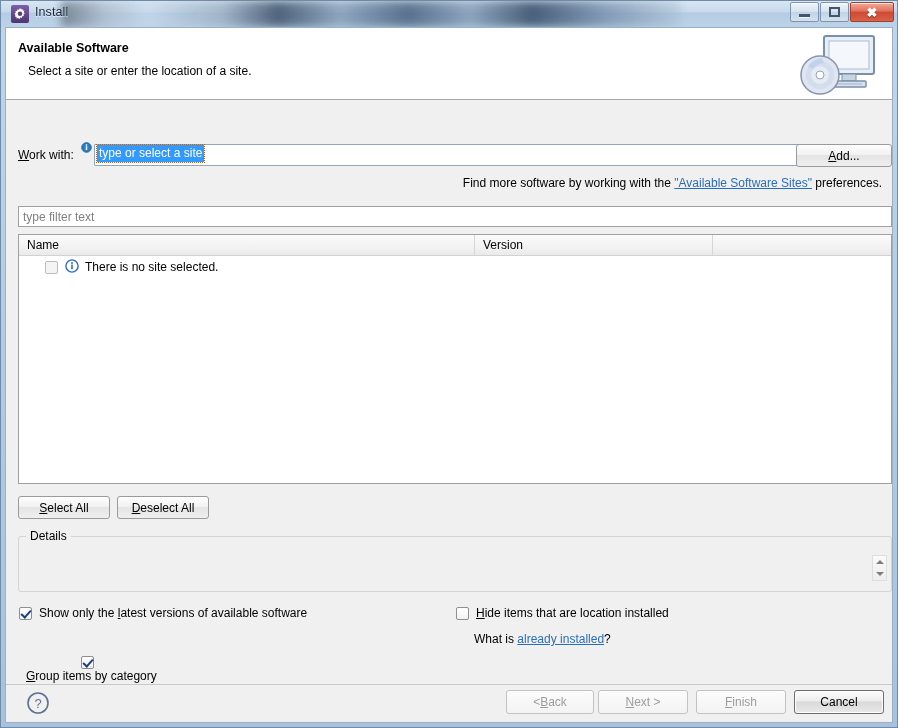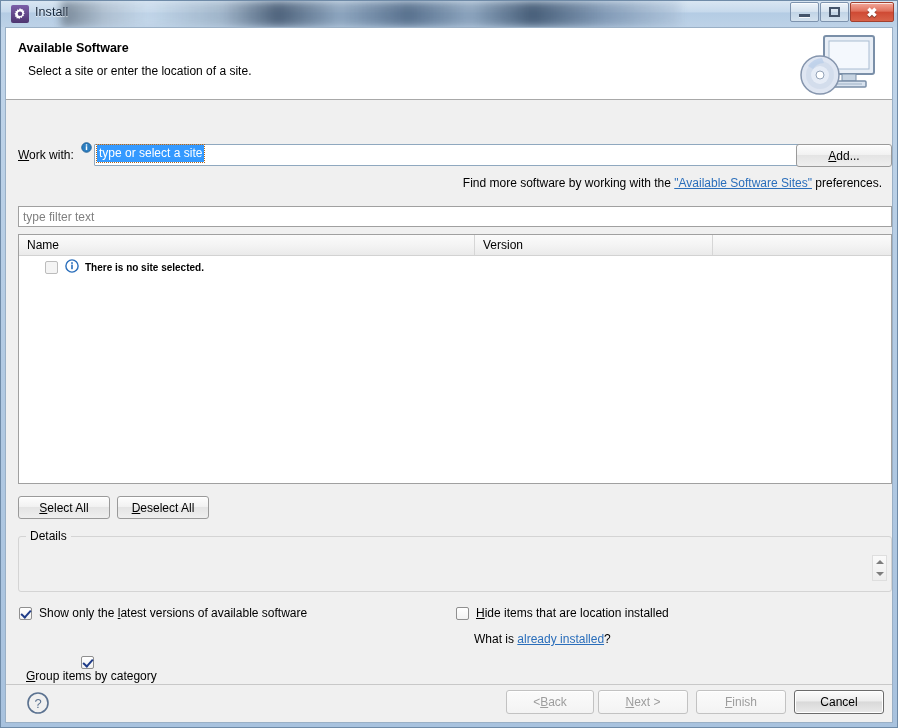--- a/index.html
+++ b/index.html
@@ -315,21 +315,21 @@
     width: 4px; height: 8px;
     border: solid #1f3c88;
     border-width: 0 2px 2px 0;
     transform: rotate(42deg);
   }
   .cb.disabled {
     border-color: #bcbcbc;
     background: #f4f4f4;
   }
   .info-icon { flex: 0 0 auto; }
-  #row-label { margin-left: 6px; font-size: 10px; font-weight: bold; }
+  #row-label { margin-left: 6px; font-size: 12px; }
 
   #btn-selectall   { position: absolute; left: 12px;  top: 396px; width: 92px; height: 23px; }
   #btn-deselectall { position: absolute; left: 111px; top: 396px; width: 92px; height: 23px; }
 
   
   #details-group {
     position: absolute;
     left: 12px; top: 436px;
     width: 874px; height: 56px;
     border: 1px solid #d4d4d4;

